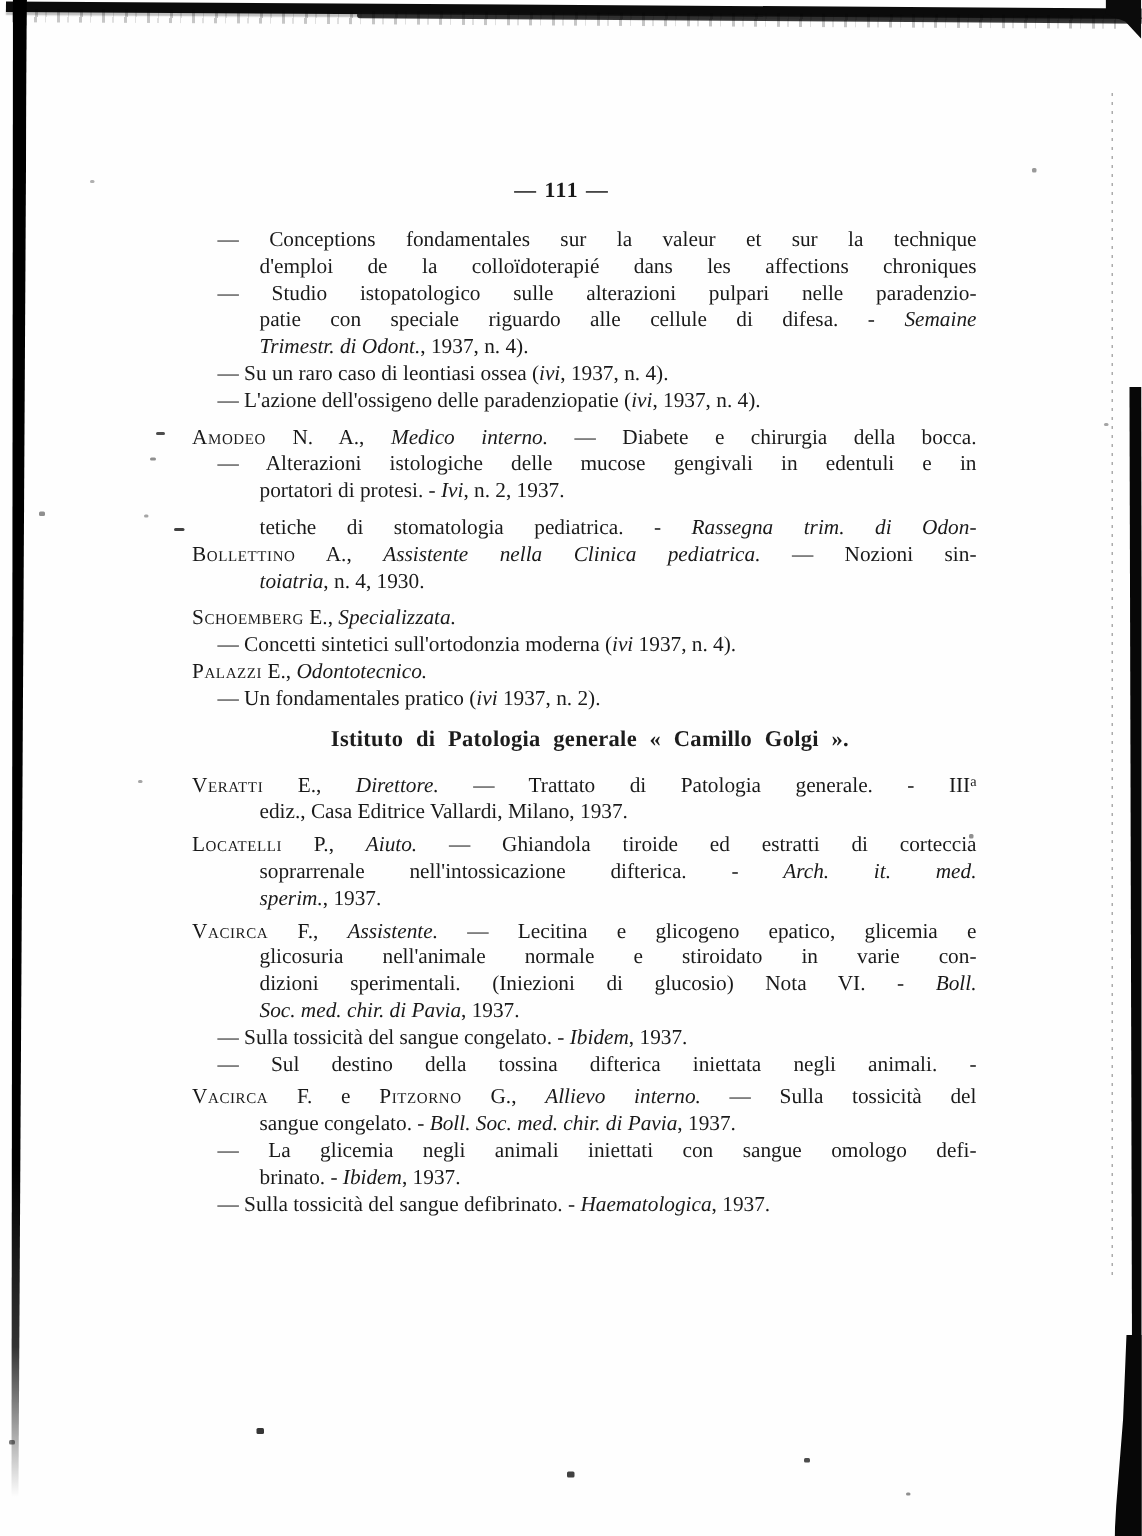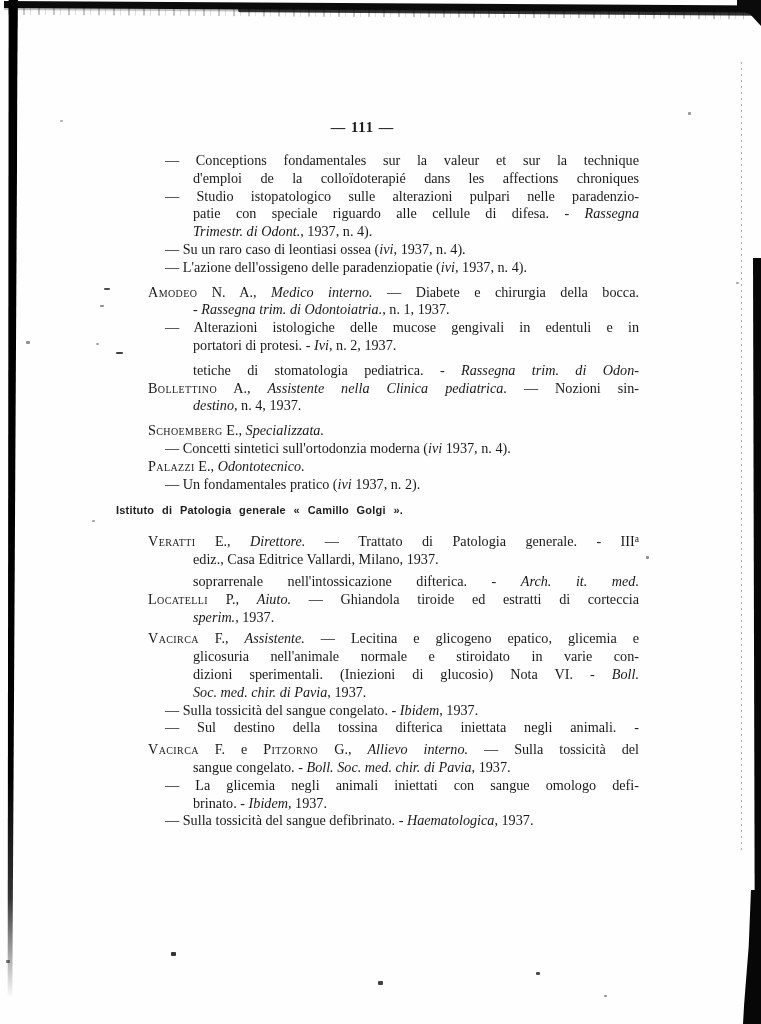--- a/index.html
+++ b/index.html
@@ -24,42 +24,42 @@
     background:linear-gradient(to bottom,#000 0%,#000 78%,rgba(0,0,0,.8) 90%,rgba(0,0,0,0) 100%);
     clip-path:polygon(15% 0,100% 0,72% 100%,30% 100%);transform:rotate(.15deg);transform-origin:top center;}
   .scan-right-bar{right:-1px;top:258px;width:8px;height:772px;background:#070707;transform:rotate(-.15deg);}
   .scan-right-blob{right:-1px;top:890px;width:19px;height:134px;background:#070707;
     clip-path:polygon(42% 0,100% 0,100% 100%,0 100%,6% 85%,30% 42%);}
   .scan-dotline{left:741px;top:62px;width:1px;height:792px;opacity:.55;
     background:repeating-linear-gradient(to bottom,rgba(40,40,40,.7) 0 2px,transparent 2px 6px);}
   .speck{position:absolute;background:#202020;border-radius:1px;pointer-events:none;}
 
   
-  .text-block{position:absolute;left:116px;top:118px;width:523px;color:var(--ink,#191919);}
+  .text-block{position:absolute;left:128px;top:118px;width:523px;color:var(--ink,#191919);}
   .page-number{
     height:18px;line-height:18px;margin:0 30px 16px 0;text-align:center;
     font-size:14.5px;letter-spacing:1px;font-weight:bold;
   }
   .bib-section{margin:0;}
   .entry{margin:0;}
   .entry.gap{margin-top:7px;}
   .bib-section.sec-1 .entry.gap{margin-top:4px;}
-  .line{font-size:14.2px;line-height:17.8px;white-space:normal;margin-left:32px;}
+  .line{font-size:14.2px;line-height:17.8px;white-space:normal;}
   .line.author{padding-left:0;}
   .line.dash{padding-left:17px;}
   .line.cont{padding-left:45px;}
   .line.just{text-align:justify;text-align-last:justify;}
   .seg-p{}
   .seg-i{font-style:italic;}
   .seg-sc{font-variant:small-caps;letter-spacing:.4px;}
   .seg-sup{font-size:9.5px;vertical-align:4px;}
   .section-heading{
-    margin:9px 85px 12px 0;text-align:left;
-    font-family:Liberation Sans, sans-serif;
-    font-weight:700;font-size:11px;line-height:17px;
+    margin:9px 85px 12px 0;text-align:right;
+    font-family:Liberation Serif, serif;
+    font-weight:700;font-size:15px;line-height:17px;
     word-spacing:4.5px;letter-spacing:.2px;color:#1c1c1c;
   }
 </style>
 </head>
 <body>
 
 <div class="paper"></div>
 
 <div class="artifact scan-top-bar"></div>
 <div class="artifact scan-top-bar2"></div>
@@ -89,41 +89,40 @@
 <div class="text-block">
   <div class="page-number">— 111 —</div>
   <div id="bibliography">
       <div class="bib-section sec-0">
         <div class="entry">
           <div class="line dash just"><span class="seg-p">— Conceptions fondamentales sur la valeur et sur la technique</span></div>
           <div class="line cont just"><span class="seg-p">d'emploi de la colloïdoterapié dans les affections chroniques</span></div>
         </div>
         <div class="entry">
           <div class="line dash just"><span class="seg-p">— Studio istopatologico sulle alterazioni pulpari nelle paradenzio-</span></div>
-          <div class="line cont just"><span class="seg-p">patie con speciale riguardo alle cellule di difesa. - </span><span class="seg-i">Rassegna</span></div>
+          <div class="line cont just"><span class="seg-p">patie con speciale riguardo alle cellule di difesa. - </span><span class="seg-i">Semaine</span></div>
           <div class="line cont"><span class="seg-i">Trimestr. di Odont.</span><span class="seg-p">, 1937, n. 4).</span></div>
         </div>
         <div class="entry">
           <div class="line dash"><span class="seg-p">— Su un raro caso di leontiasi ossea (</span><span class="seg-i">ivi</span><span class="seg-p">, 1937, n. 4).</span></div>
         </div>
         <div class="entry">
           <div class="line dash"><span class="seg-p">— L'azione dell'ossigeno delle paradenziopatie (</span><span class="seg-i">ivi</span><span class="seg-p">, 1937, n. 4).</span></div>
         </div>
         <div class="entry gap">
           <div class="line author just"><span class="seg-sc">Amodeo</span><span class="seg-p"> N. A., </span><span class="seg-i">Medico interno.</span><span class="seg-p"> — Diabete e chirurgia della bocca.</span></div>
-          <div class="line cont"><span class="seg-p">- </span><span class="seg-i">Rassegna trim. di Odontoiatria.</span><span class="seg-p">, n. 1, 1937.</span></div>
         </div>
         <div class="entry">
           <div class="line dash just"><span class="seg-p">— Alterazioni istologiche delle mucose gengivali in edentuli e in</span></div>
           <div class="line cont"><span class="seg-p">portatori di protesi. - </span><span class="seg-i">Ivi</span><span class="seg-p">, n. 2, 1937.</span></div>
         </div>
         <div class="entry gap">
           <div class="line cont just"><span class="seg-p">tetiche di stomatologia pediatrica. - </span><span class="seg-i">Rassegna trim. di Odon-</span></div>
           <div class="line author just"><span class="seg-sc">Bollettino</span><span class="seg-p"> A., </span><span class="seg-i">Assistente nella Clinica pediatrica.</span><span class="seg-p"> — Nozioni sin-</span></div>
-          <div class="line cont"><span class="seg-i">destino</span><span class="seg-p">, n. 4, 1937.</span></div>
+          <div class="line cont"><span class="seg-i">toiatria</span><span class="seg-p">, n. 4, 1930.</span></div>
         </div>
         <div class="entry gap">
           <div class="line author"><span class="seg-sc">Schoemberg</span><span class="seg-p"> E., </span><span class="seg-i">Specializzata.</span></div>
         </div>
         <div class="entry">
           <div class="line dash"><span class="seg-p">— Concetti sintetici sull'ortodonzia moderna (</span><span class="seg-i">ivi</span><span class="seg-p"> 1937, n. 4).</span></div>
         </div>
         <div class="entry">
           <div class="line author"><span class="seg-sc">Palazzi</span><span class="seg-p"> E., </span><span class="seg-i">Odontotecnico.</span></div>
         </div>
@@ -131,22 +130,22 @@
           <div class="line dash"><span class="seg-p">— Un fondamentales pratico (</span><span class="seg-i">ivi</span><span class="seg-p"> 1937, n. 2).</span></div>
         </div>
       </div>
       <div class="bib-section sec-1">
         <div class="section-heading">Istituto di Patologia generale « Camillo Golgi ».</div>
         <div class="entry">
           <div class="line author just"><span class="seg-sc">Veratti</span><span class="seg-p"> E., </span><span class="seg-i">Direttore.</span><span class="seg-p"> — Trattato di Patologia generale. - III</span><span class="seg-sup">a</span></div>
           <div class="line cont"><span class="seg-p">ediz., Casa Editrice Vallardi, Milano, 1937.</span></div>
         </div>
         <div class="entry gap">
+          <div class="line author just"><span class="seg-sc">Locatelli</span><span class="seg-p"> P., </span><span class="seg-i">Aiuto.</span><span class="seg-p"> — Ghiandola tiroide ed estratti di corteccia</span></div>
           <div class="line cont just"><span class="seg-p">soprarrenale nell'intossicazione difterica. - </span><span class="seg-i">Arch. it. med.</span></div>
-          <div class="line author just"><span class="seg-sc">Locatelli</span><span class="seg-p"> P., </span><span class="seg-i">Aiuto.</span><span class="seg-p"> — Ghiandola tiroide ed estratti di corteccia</span></div>
           <div class="line cont"><span class="seg-i">sperim.</span><span class="seg-p">, 1937.</span></div>
         </div>
         <div class="entry gap">
           <div class="line author just"><span class="seg-sc">Vacirca</span><span class="seg-p"> F., </span><span class="seg-i">Assistente.</span><span class="seg-p"> — Lecitina e glicogeno epatico, glicemia e</span></div>
           <div class="line cont just"><span class="seg-p">glicosuria nell'animale normale e stiroidato in varie con-</span></div>
           <div class="line cont just"><span class="seg-p">dizioni sperimentali. (Iniezioni di glucosio) Nota VI. - </span><span class="seg-i">Boll.</span></div>
           <div class="line cont"><span class="seg-i">Soc. med. chir. di Pavia</span><span class="seg-p">, 1937.</span></div>
         </div>
         <div class="entry">
           <div class="line dash"><span class="seg-p">— Sulla tossicità del sangue congelato. - </span><span class="seg-i">Ibidem</span><span class="seg-p">, 1937.</span></div>

